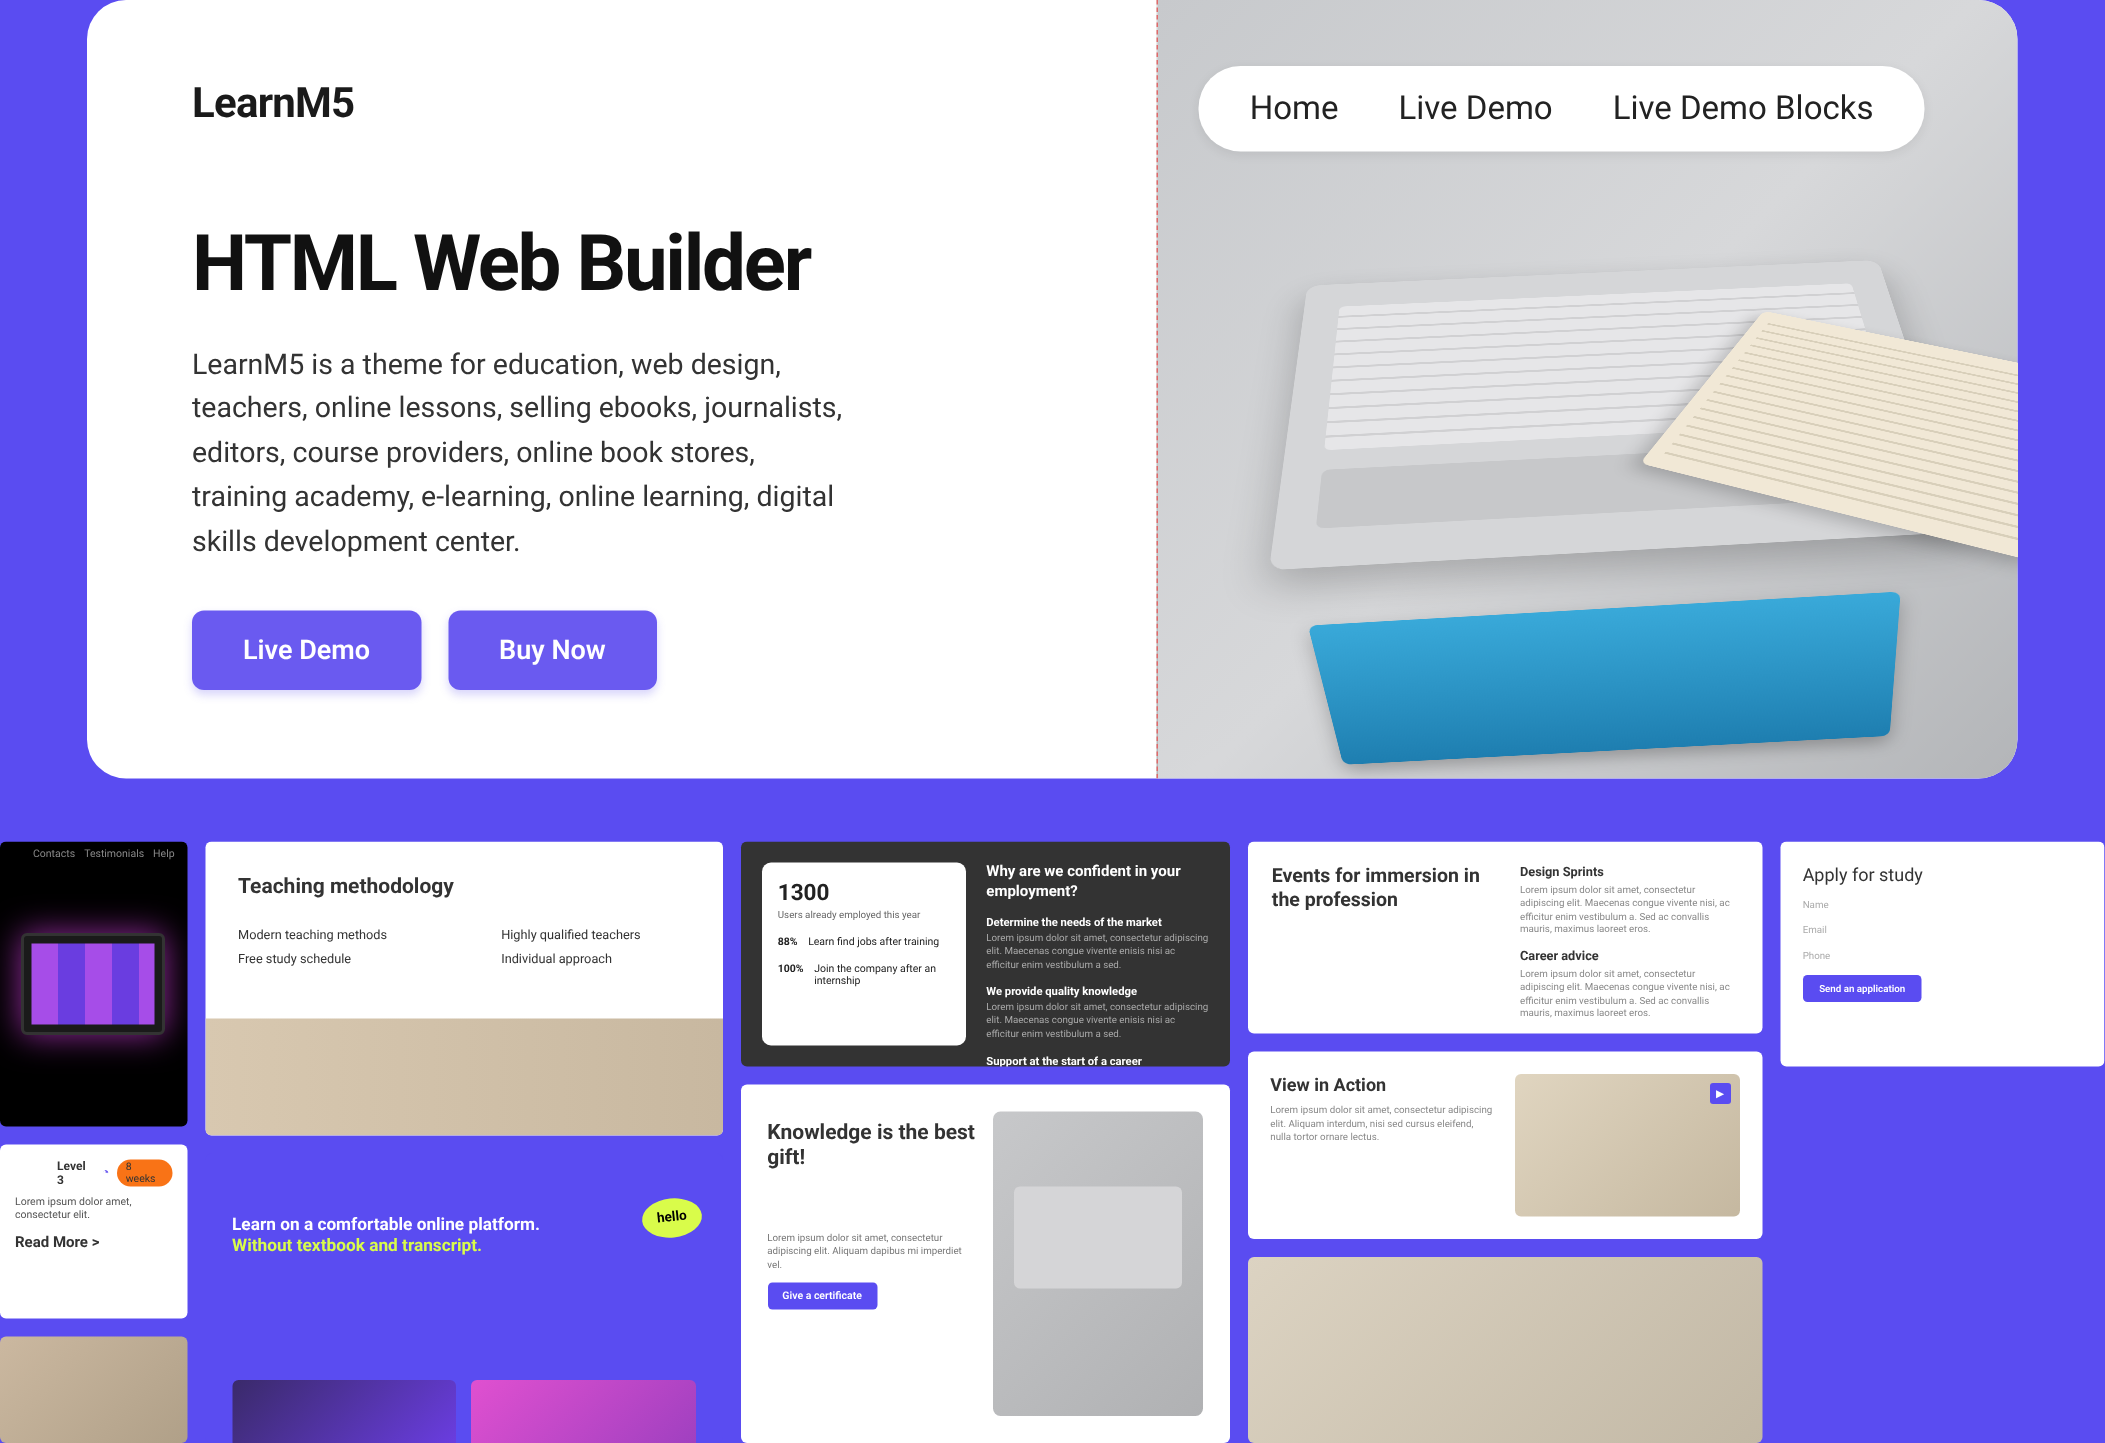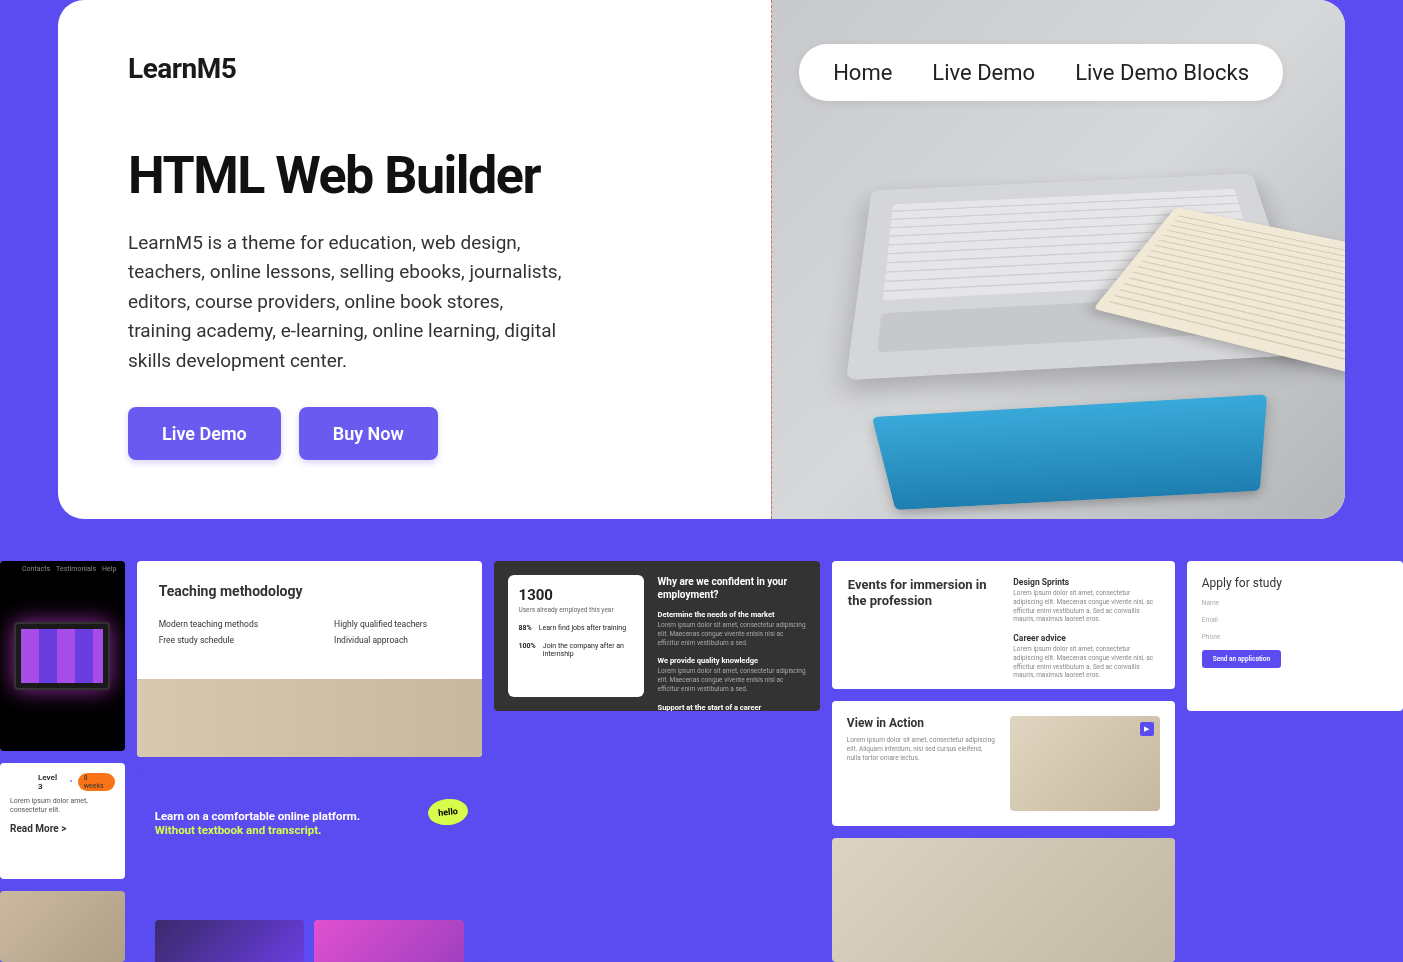--- a/index.html
+++ b/index.html
@@ -185,20 +185,30 @@
       <div class="stats-r">
         <div class="stats-q">Why are we confident in your employment?</div>
         <div class="stats-h">Determine the needs of the market</div>
         <div class="stats-p">Lorem ipsum dolor sit amet, consectetur adipiscing elit. Maecenas congue vivente enisis nisi ac efficitur enim vestibulum a sed.</div>
         <div class="stats-h">We provide quality knowledge</div>
         <div class="stats-p">Lorem ipsum dolor sit amet, consectetur adipiscing elit. Maecenas congue vivente enisis nisi ac efficitur enim vestibulum a sed.</div>
         <div class="stats-h">Support at the start of a career</div>
 
       </div>
     </div>
+    <div class="tile t-knowl">
+      <div class="knowl-l">
+        <div class="knowl-h">Knowledge is the best gift!</div>
+        <div class="knowl-p">Lorem ipsum dolor sit amet, consectetur adipiscing elit. Aliquam dapibus mi imperdiet vel.</div>
+        <span class="knowl-btn">Give a certificate</span>
+      </div>
+      <div class="knowl-r">
+          <div class="knowl-lap"></div>
+        </div>
+    </div>
   </div>
 
   <div class="col c3">
     <div class="tile t-events">
       <div class="events-l">
           <div class="events-h">Events for immersion in the profession</div>
         </div>
       <div class="events-r">
         <div class="ev-sub">Design Sprints</div>
         <div class="ev-p">Lorem ipsum dolor sit amet, consectetur adipiscing elit. Maecenas congue vivente nisi, ac efficitur enim vestibulum a. Sed ac convallis mauris, maximus laoreet eros.</div>

